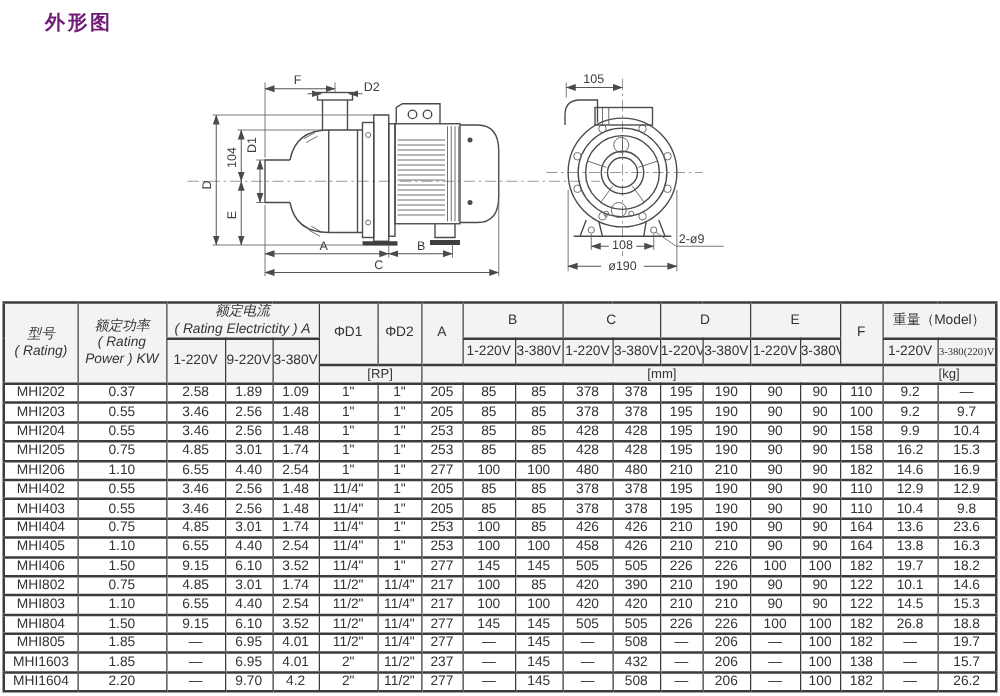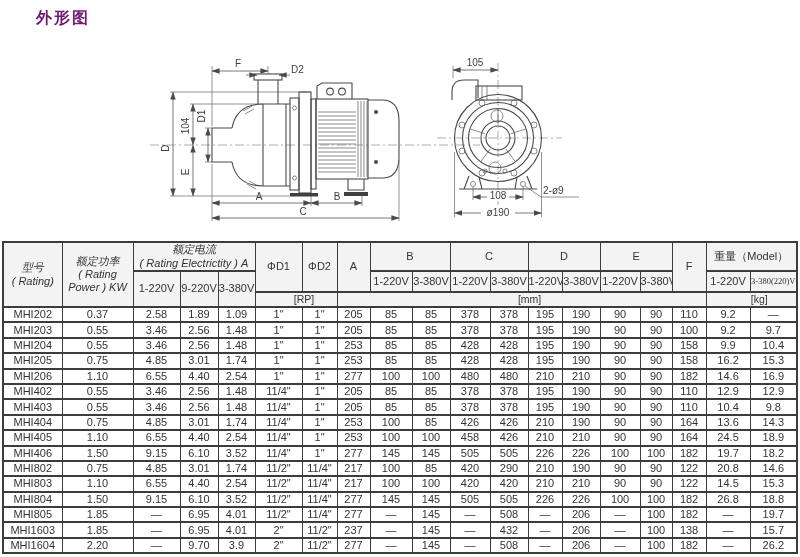--- a/index.html
+++ b/index.html
@@ -408,42 +408,42 @@
         <td>100</td>
         <td>85</td>
         <td>426</td>
         <td>426</td>
         <td>210</td>
         <td>190</td>
         <td>90</td>
         <td>90</td>
         <td>164</td>
         <td>13.6</td>
-        <td>14.3</td>
+        <td>23.6</td>
       </tr>
       <tr>
         <td>MHI405</td>
         <td>1.10</td>
         <td>6.55</td>
         <td>4.40</td>
         <td>2.54</td>
         <td>11/4"</td>
         <td>1"</td>
         <td>253</td>
         <td>100</td>
         <td>100</td>
         <td>458</td>
         <td>426</td>
         <td>210</td>
         <td>210</td>
         <td>90</td>
         <td>90</td>
         <td>164</td>
-        <td>24.5</td>
-        <td>18.9</td>
+        <td>13.8</td>
+        <td>16.3</td>
       </tr>
       <tr>
         <td>MHI406</td>
         <td>1.50</td>
         <td>9.15</td>
         <td>6.10</td>
         <td>3.52</td>
         <td>11/4"</td>
         <td>1"</td>
         <td>277</td>
@@ -464,27 +464,27 @@
         <td>0.75</td>
         <td>4.85</td>
         <td>3.01</td>
         <td>1.74</td>
         <td>11/2"</td>
         <td>11/4"</td>
         <td>217</td>
         <td>100</td>
         <td>85</td>
         <td>420</td>
-        <td>290</td>
+        <td>390</td>
         <td>210</td>
         <td>190</td>
         <td>90</td>
         <td>90</td>
         <td>122</td>
-        <td>20.8</td>
+        <td>10.1</td>
         <td>14.6</td>
       </tr>
       <tr>
         <td>MHI803</td>
         <td>1.10</td>
         <td>6.55</td>
         <td>4.40</td>
         <td>2.54</td>
         <td>11/2"</td>
         <td>11/4"</td>
@@ -562,21 +562,21 @@
         <td>100</td>
         <td>138</td>
         <td>—</td>
         <td>15.7</td>
       </tr>
       <tr>
         <td>MHI1604</td>
         <td>2.20</td>
         <td>—</td>
         <td>9.70</td>
-        <td>3.9</td>
+        <td>4.2</td>
         <td>2"</td>
         <td>11/2"</td>
         <td>277</td>
         <td>—</td>
         <td>145</td>
         <td>—</td>
         <td>508</td>
         <td>—</td>
         <td>206</td>
         <td>—</td>

